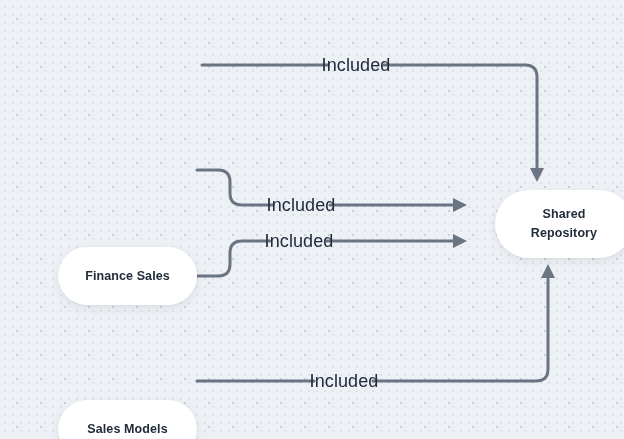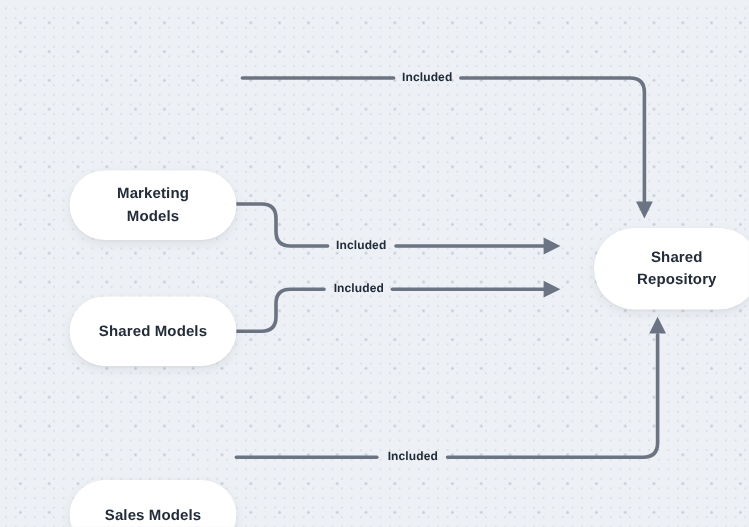--- a/index.html
+++ b/index.html
@@ -49,22 +49,22 @@
   }
   .node .node-label { padding: 0 16px; }
   #node-shared-models { left: 59px;  top: 32px;  width: 138px; height: 68px; }
   #node-marketing     { left: 58px;  top: 142px; width: 139px; height: 58px; }
   #node-finance       { left: 58px;  top: 247px; width: 139px; height: 58px; }
   #node-sales         { left: 58px;  top: 352px; width: 139px; height: 58px; margin-top: 48px; }
   #node-repo          { left: 495px; top: 190px; width: 138px; height: 68px; }
   .edge-label {
     position: absolute;
     transform: translate(-50%, -50%);
-    font-size: 10px;
-    font-weight: 700;
+    font-size: 18px;
+    font-weight: 400;
     color: #222c3b;
     letter-spacing: 0.1px;
     white-space: nowrap;
   }
   #edge-label-0 { left: 356px; top: 65px; }
   #edge-label-1 { left: 301px; top: 205px; }
   #edge-label-2 { left: 299px; top: 241px; }
   #edge-label-3 { left: 344px; top: 381px; }
 </style>
 </head>
@@ -85,26 +85,23 @@
     <path class="wire" d="M197 276 H218 Q230 276 230 264 V253 Q230 241 242 241 H270"></path>
     <path class="wire" d="M327 241 H453"></path>
     <polygon class="arrowhead" points="453,234 453,248 467,241"></polygon>
 
     <path class="wire" d="M197 381 H314"></path>
     <path class="wire" d="M373 381 H536 Q548 381 548 369 V279"></path>
     <polygon class="arrowhead" points="541,278 555,278 548,264"></polygon>
   </svg>
 
 
-  <div class="node" id="node-marketing">
-    <div class="node-label">Marketing Models</div>
-  </div>
 
   <div class="node" id="node-finance">
-    <div class="node-label">Shared Models</div>
+    <div class="node-label">Finance Sales</div>
   </div>
 
   <div class="node" id="node-sales">
     <div class="node-label">Sales Models</div>
   </div>
 
   <div class="node" id="node-repo">
     <div class="node-label">Shared Repository</div>
   </div>
 

